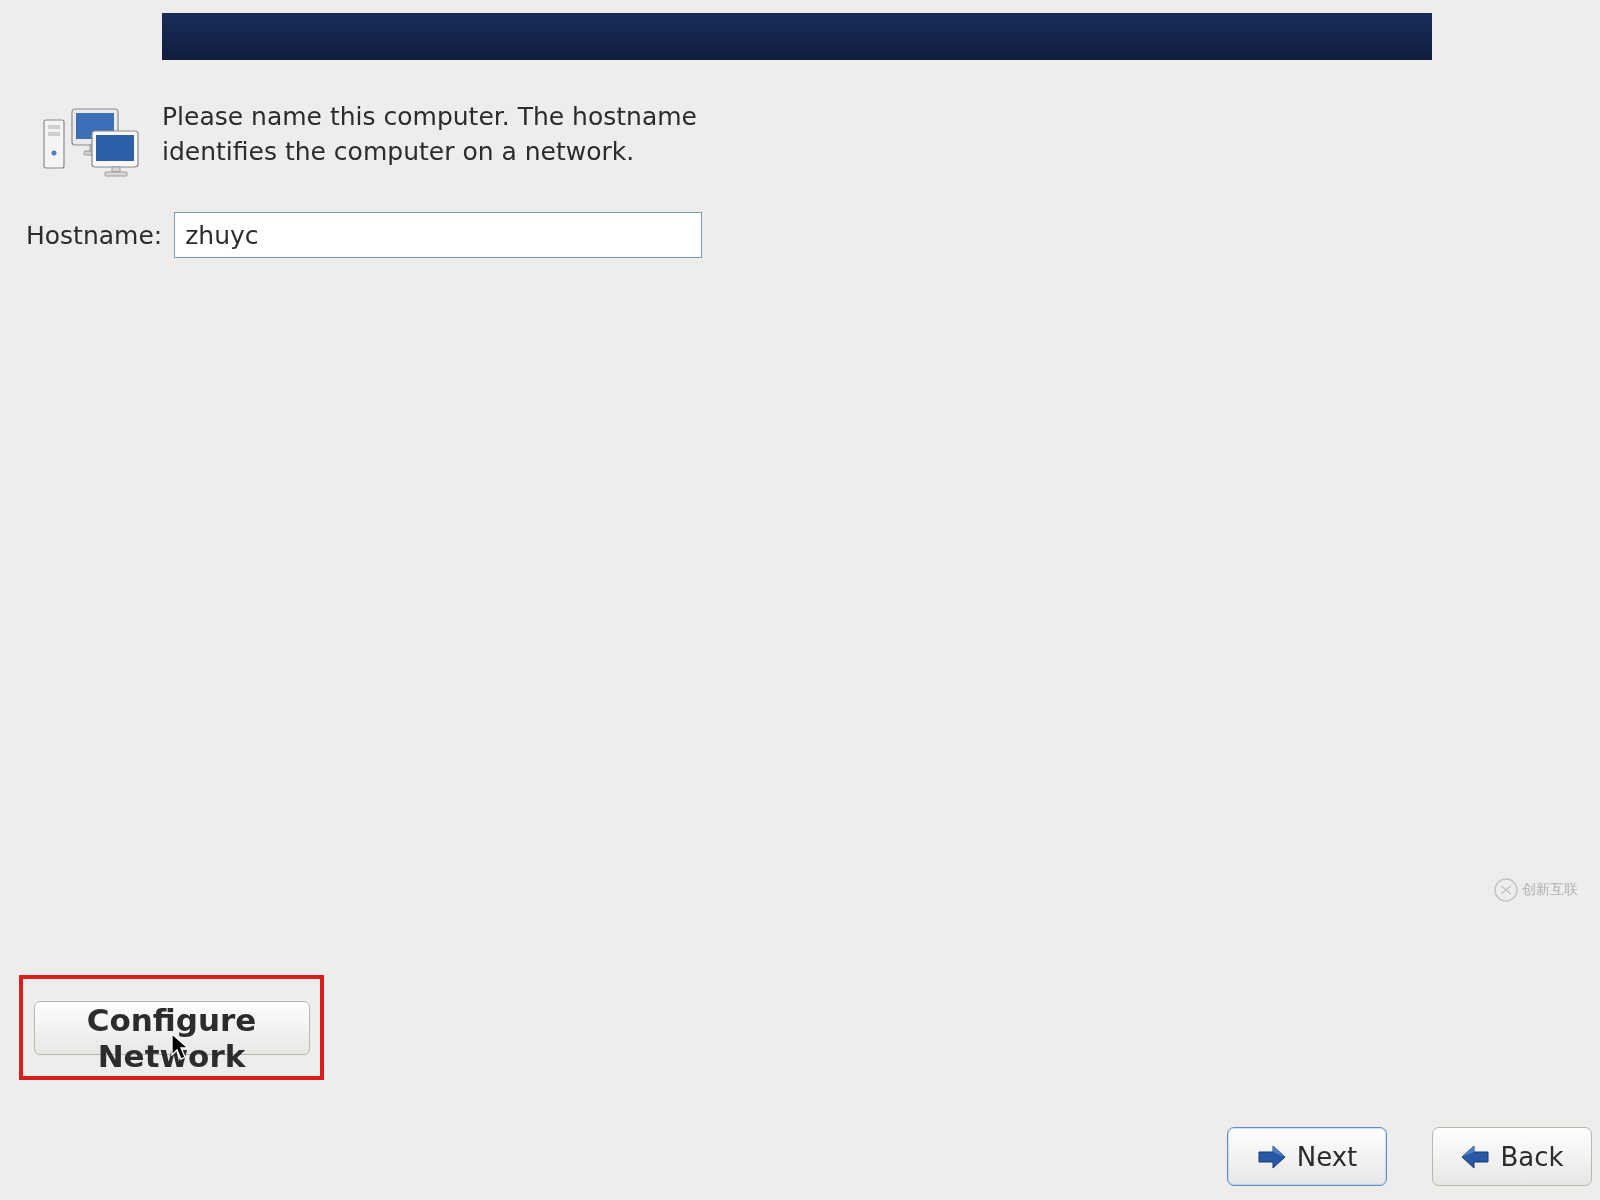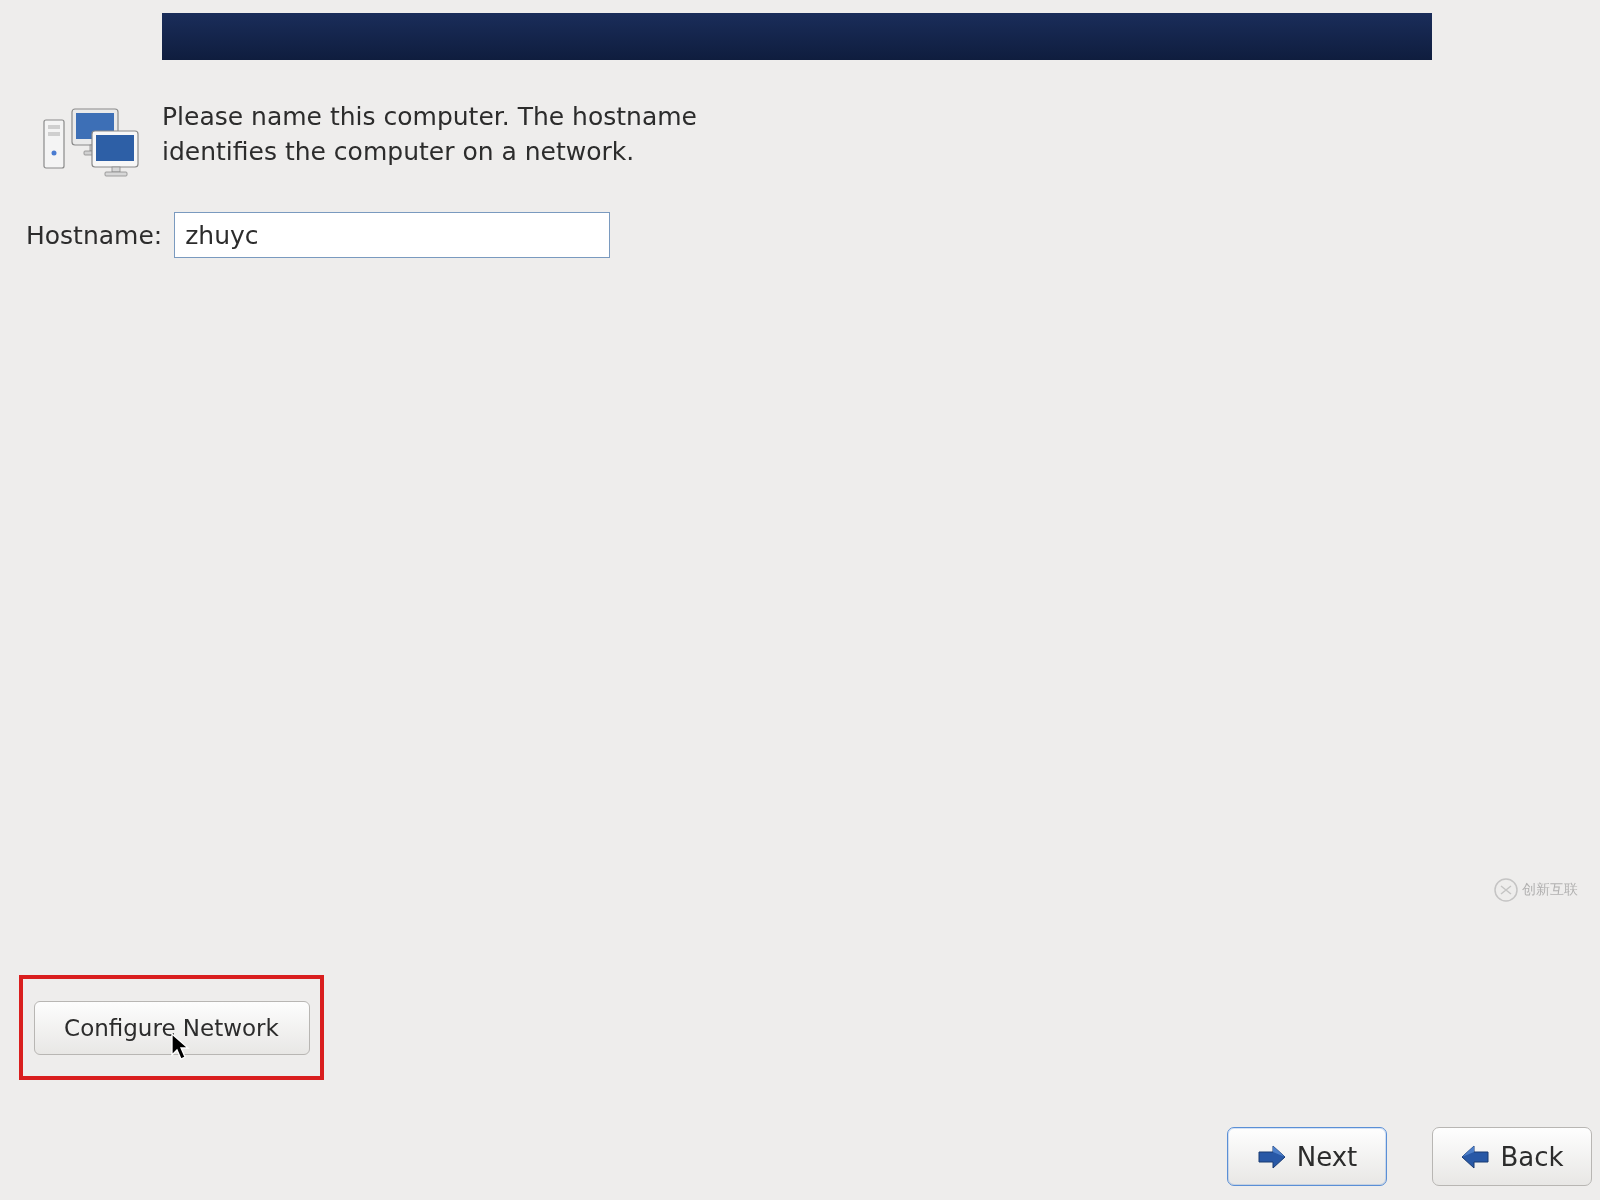--- a/index.html
+++ b/index.html
@@ -53,21 +53,21 @@
       align-items: center;
       margin-top: 34px;
       margin-left: -14px;
       gap: 12px;
     }
     .hostname-label {
       font-size: 25px;
       color: #2c2c2c;
     }
     .hostname-input {
-      width: 436px;
+      width: 528px;
       height: 46px;
       border: 1px solid #7a9abf;
       background: #ffffff;
       font-size: 25px;
       padding: 0 10px;
       color: #2c2c2c;
       outline: none;
       font-family: inherit;
     }
     .configure-network-wrap {
@@ -80,24 +80,25 @@
       display: flex;
       align-items: center;
       justify-content: center;
     }
     .configure-network-btn {
       width: 276px;
       height: 54px;
       background: linear-gradient(to bottom, #fdfdfd, #e8e7e5);
       border: 1px solid #b8b6b3;
       border-radius: 6px;
-      font-size: 23px;
+      font-size: 31px;
       color: #2c2c2c;
       cursor: pointer;
       font-family: inherit;
+      font-weight: bold;
     }
     .cursor-icon {
       position: absolute;
       top: 1033px;
       left: 171px;
       width: 20px;
       height: 28px;
       pointer-events: none;
     }
     .nav-buttons {

